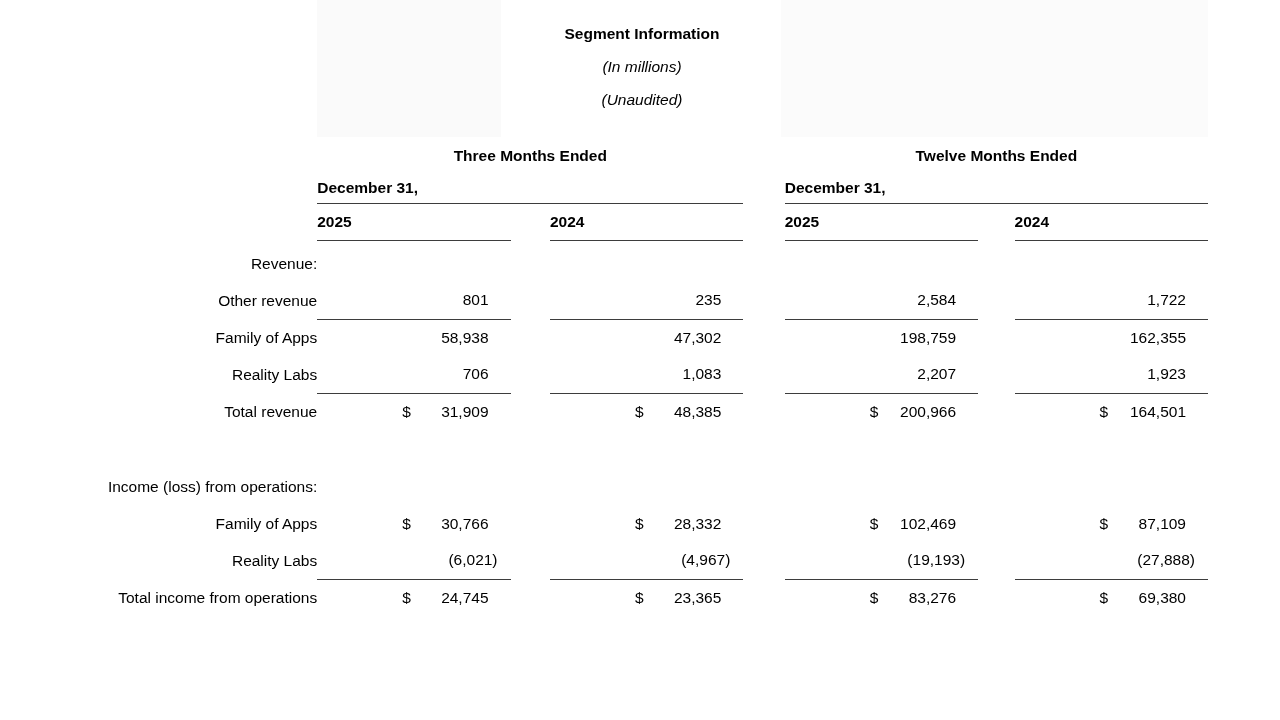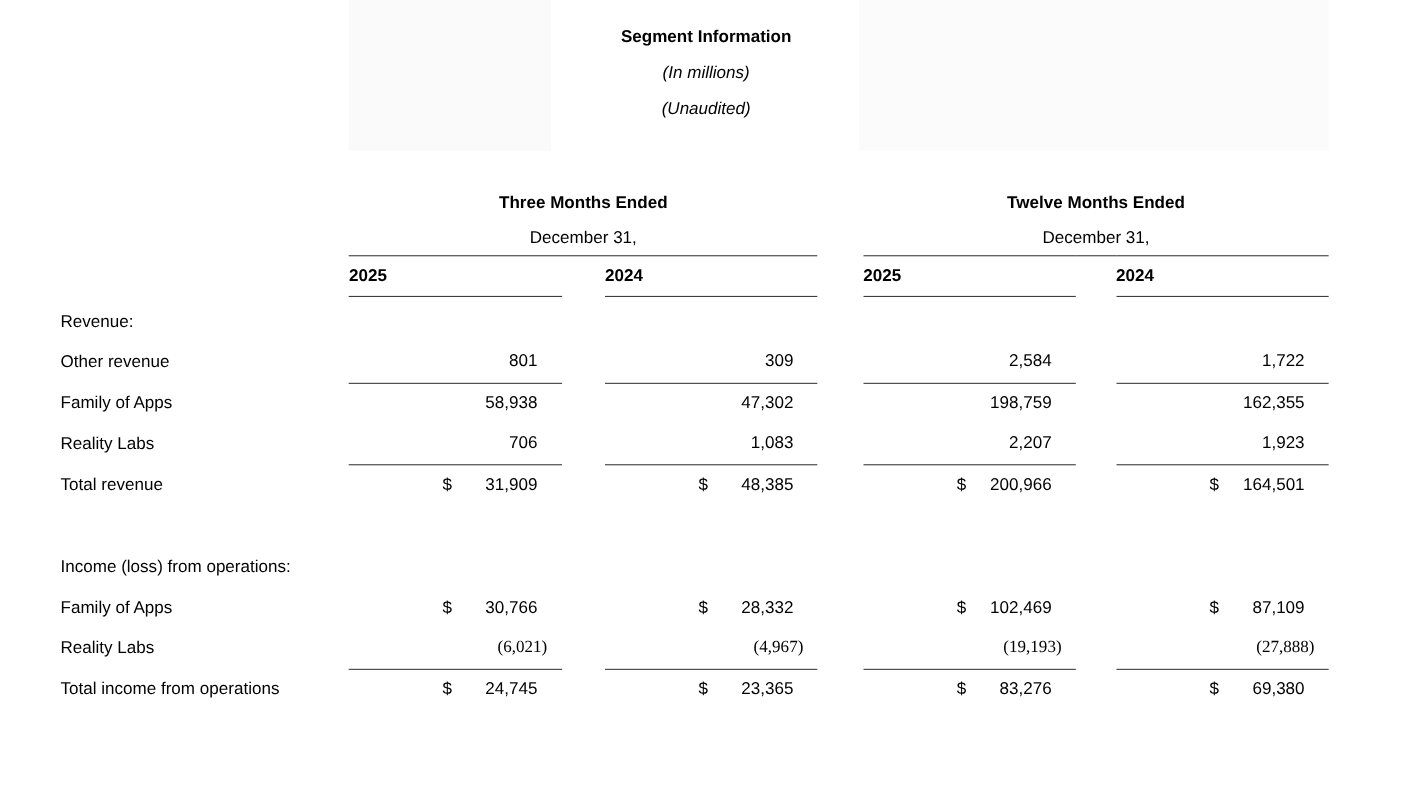--- a/index.html
+++ b/index.html
@@ -16,41 +16,41 @@
   .band.b2{left:781px;width:499px;background:#fbfbfb;}
 
   
   .title-block{position:absolute;top:17px;left:0;width:1284px;text-align:center;}
   .title-line{height:33px;line-height:33px;font-size:15.5px;}
   .title-line.main{font-weight:bold;}
   .title-line.sub{font-style:italic;}
 
   
   table.seg{
-    position:absolute;left:55px;top:166px;
+    position:absolute;left:55px;top:137px;
     border-collapse:collapse;table-layout:fixed;
     font-size:15.5px;
   }
   td{padding:0;vertical-align:middle;font-size:15.5px;overflow:visible;white-space:nowrap;}
   tr.rA{height:37px;}
   tr.rB{height:29px;}
   tr.rC{height:37px;}
   tr.rsp{height:5px;}
   tr.data{height:37px;}
   tr.spacer{height:38px;}
 
   .grp{text-align:center;font-weight:bold;}
-  .datehdr{text-align:center;font-weight:normal;}
+  .datehdr{text-align:left;font-weight:bold;}
   .yr{text-align:left;font-weight:bold;}
   .bb{border-bottom:1.5px solid #3d3d3d;}
 
-  .lbl{text-align:left;}
+  .lbl{text-align:right;}
   .val{position:relative;text-align:right;padding-right:22px;}
   .val .d{position:absolute;left:85px;top:50%;transform:translateY(-50%);}
-  .val.paren{padding-right:13px;font-family:Liberation Serif, serif;}
+  .val.paren{padding-right:13px;}
   .gapcell{border:none;}
 </style>
 </head>
 <body>
 
 <div class="page">
 
   <div class="band b1"></div>
   <div class="band b2"></div>
 
@@ -111,21 +111,21 @@
       <td class="val"></td>
           <td class="gapcell"></td>
       <td class="val"></td>
     </tr>
 
 
     <tr class="data">
       <td class="lbl">Other revenue</td>
       <td class="val bb"><span class="n">801</span></td>
       <td class="gapcell"></td>
-      <td class="val bb"><span class="n">309</span></td>
+      <td class="val bb"><span class="n">235</span></td>
       <td class="gapcell"></td>
       <td class="val bb"><span class="n">2,584</span></td>
       <td class="gapcell"></td>
       <td class="val bb"><span class="n">1,722</span></td>
     </tr>
 
     <tr class="data">
       <td class="lbl">Family of Apps</td>
       <td class="val"><span class="n">58,938</span></td>
       <td class="gapcell"></td>

